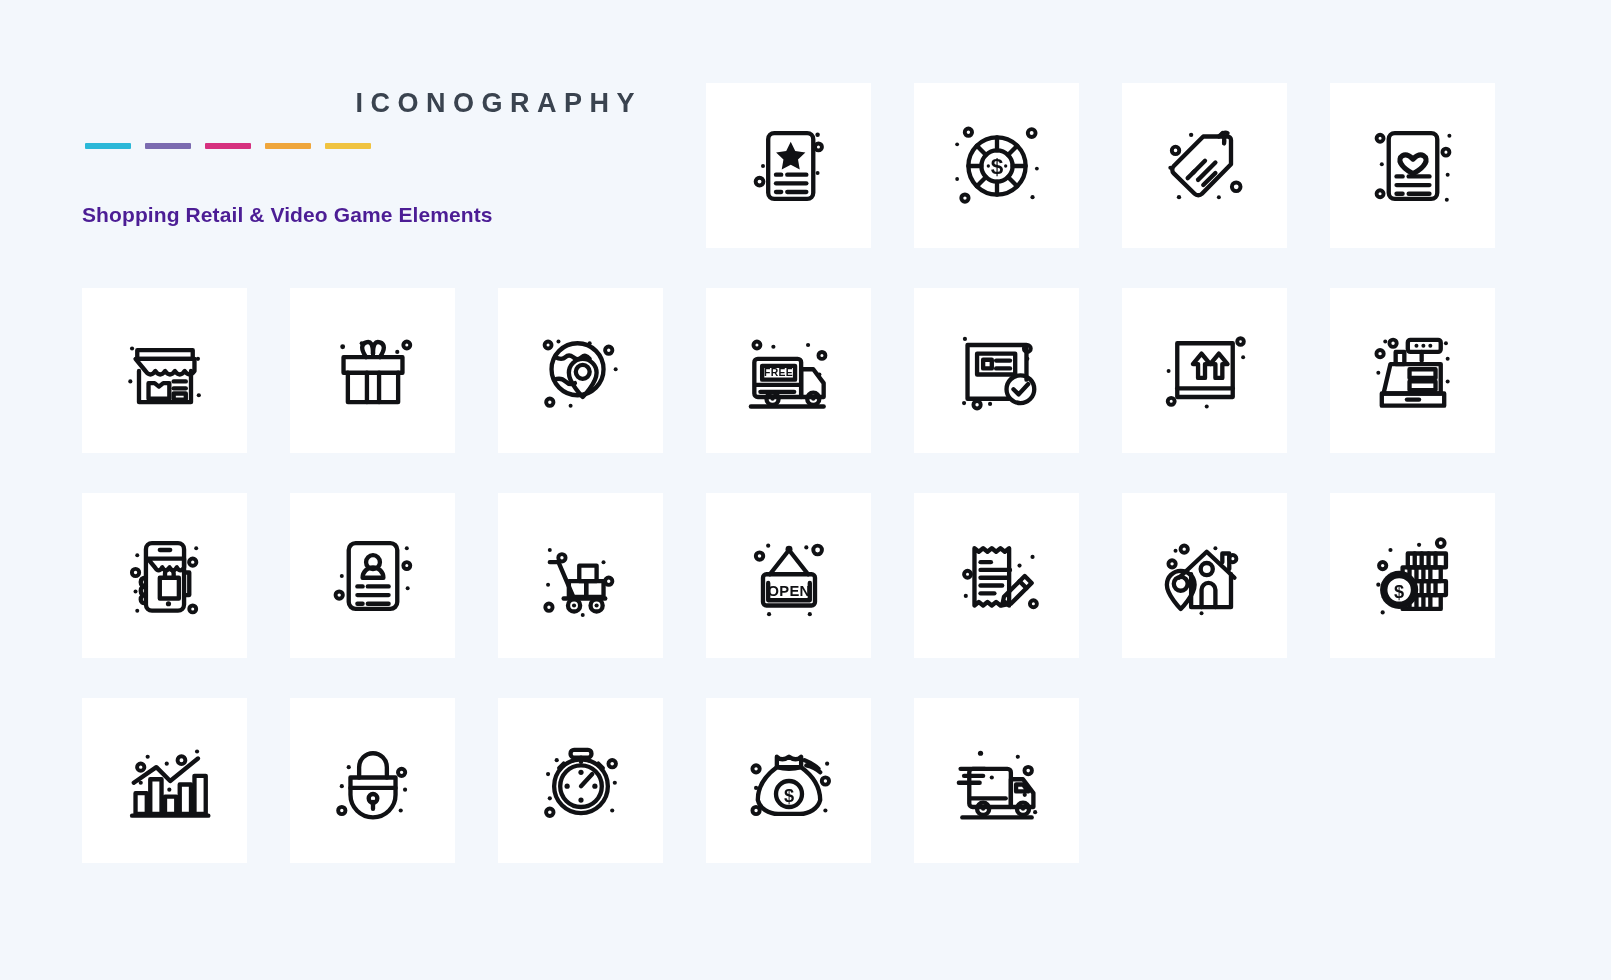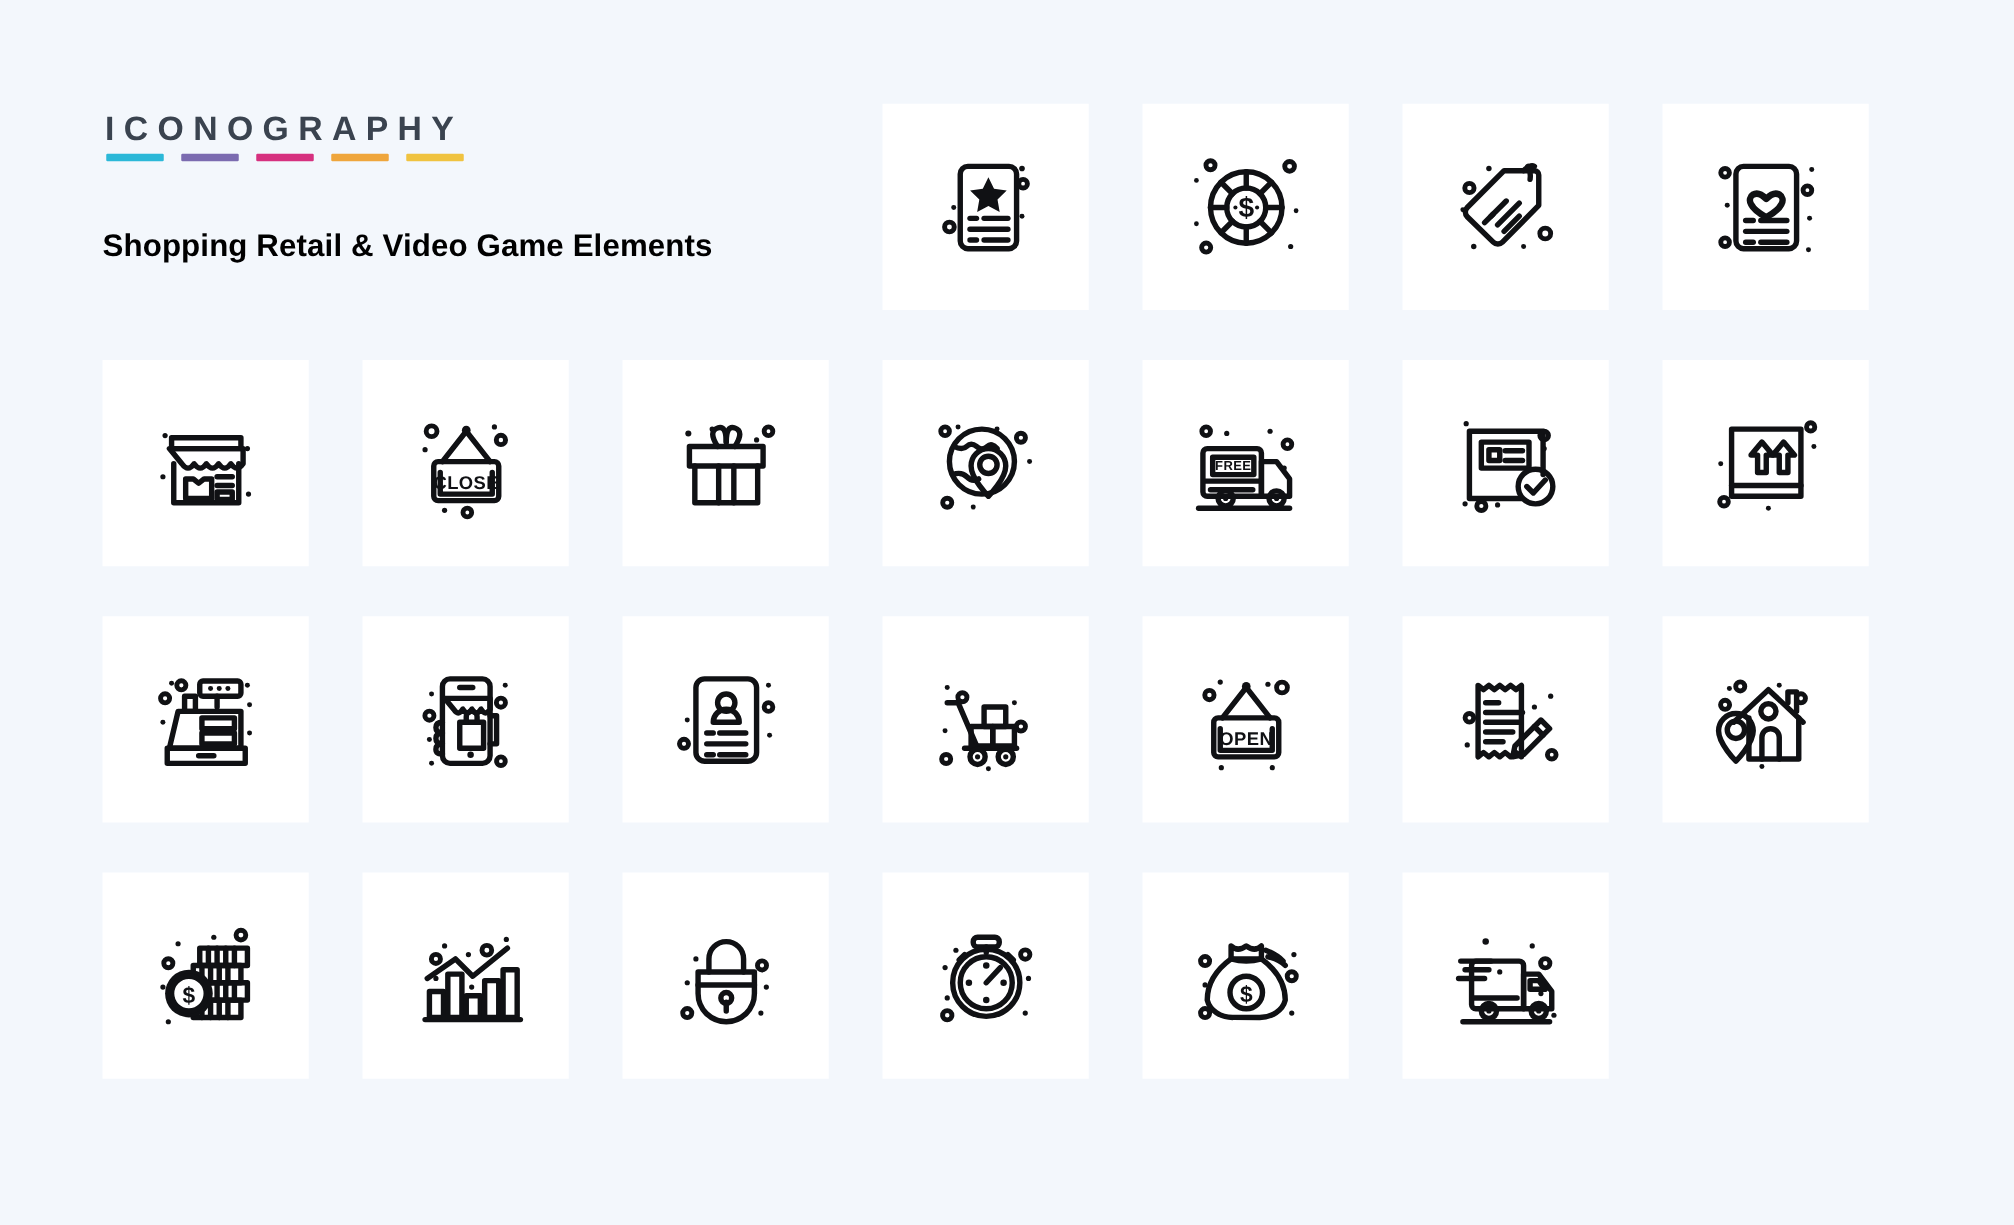--- a/index.html
+++ b/index.html
@@ -27,39 +27,40 @@
     top: 90px;
     width: 560px;
   }
   #brand-title {
     font-family: "Liberation Sans", sans-serif;
     font-size: 27px;
     font-weight: 700;
     letter-spacing: 7.5px;
     color: #3a434f;
     line-height: 1;
-    margin: 0 0 6px 2px;
+    margin: 0 0 26px 2px;
     white-space: nowrap;
+    text-align: right;
   }
   #brand-rules {
     display: flex;
     gap: 14px;
     margin-left: 3px;
   }
   .rule {
     width: 46px;
     height: 6px;
     border-radius: 1px;
   }
   #brand-subtitle {
     margin-top: 54px;
     font-family: "Liberation Sans", sans-serif;
-    font-size: 25px;
+    font-size: 21px;
     font-weight: 700;
-    color: #000000;
+    color: #4c1d95;
     letter-spacing: 0.1px;
     white-space: nowrap;
   }
 
   
   #icon-grid {
     position: absolute;
     left: 82px;
     top: 83px;
     width: 1448px;
@@ -227,35 +228,20 @@
         <line class="ico" x1="70" y1="72" x2="84" y2="72"></line>
         <line class="ico" x1="70" y1="80" x2="84" y2="80"></line>
         <rect class="ico" x="70" y="86" width="14" height="7"></rect>
         <circle class="sparkD" cx="22" cy="34" r="2.4"></circle>
         <circle class="sparkD" cx="98" cy="46" r="2.4"></circle>
         <circle class="sparkD" cx="20" cy="72" r="2.4"></circle>
         <circle class="sparkD" cx="99" cy="88" r="2.4"></circle>
       </svg>
     </div>
 
-    <div class="tile">
-      <svg viewBox="0 0 120 120">
-        <path class="ico" d="M60 30 L38 58 M60 30 L82 58"></path>
-        <circle class="ico-f" cx="60" cy="29" r="4"></circle>
-        <rect class="ico" x="30" y="58" width="60" height="36" rx="4"></rect>
-        <path class="ico" d="M36 68 v20 h48 V68"></path>
-        <text class="txt" x="60" y="83" font-size="17" letter-spacing="0.4">CLOSE</text>
-        <circle class="sparkO" cx="28" cy="30" r="5"></circle>
-        <circle class="sparkO" cx="92" cy="38" r="4.3"></circle>
-        <circle class="sparkD" cx="22" cy="47" r="2.4"></circle>
-        <circle class="sparkD" cx="86" cy="26" r="2.4"></circle>
-        <circle class="sparkD" cx="40" cy="103" r="2.4"></circle>
-        <circle class="sparkO" cx="61" cy="105" r="4"></circle>
-      </svg>
-    </div>
 
     <div class="tile">
       <svg viewBox="0 0 120 120">
         <path class="ico" d="M52 44 q-9-14 0-17 q8-3 8 13"></path>
         <path class="ico" d="M68 44 q9-14 0-17 q-8-3-8 13"></path>
         <rect class="ico" x="26" y="44" width="68" height="18"></rect>
         <path class="ico" d="M31 62 v34 h58 V62"></path>
         <line class="ico" x1="53" y1="62" x2="53" y2="96"></line>
         <line class="ico" x1="67" y1="62" x2="67" y2="96"></line>
         <circle class="sparkD" cx="25" cy="32" r="2.8"></circle>

